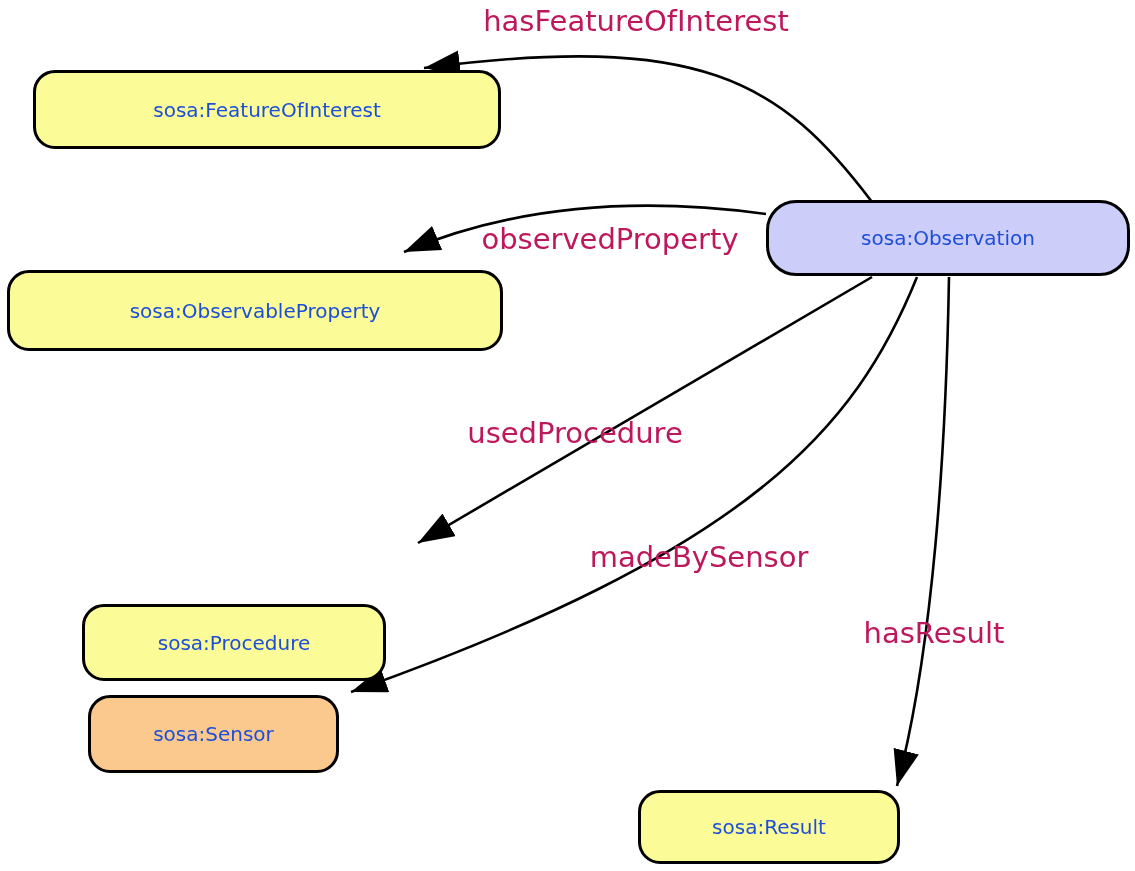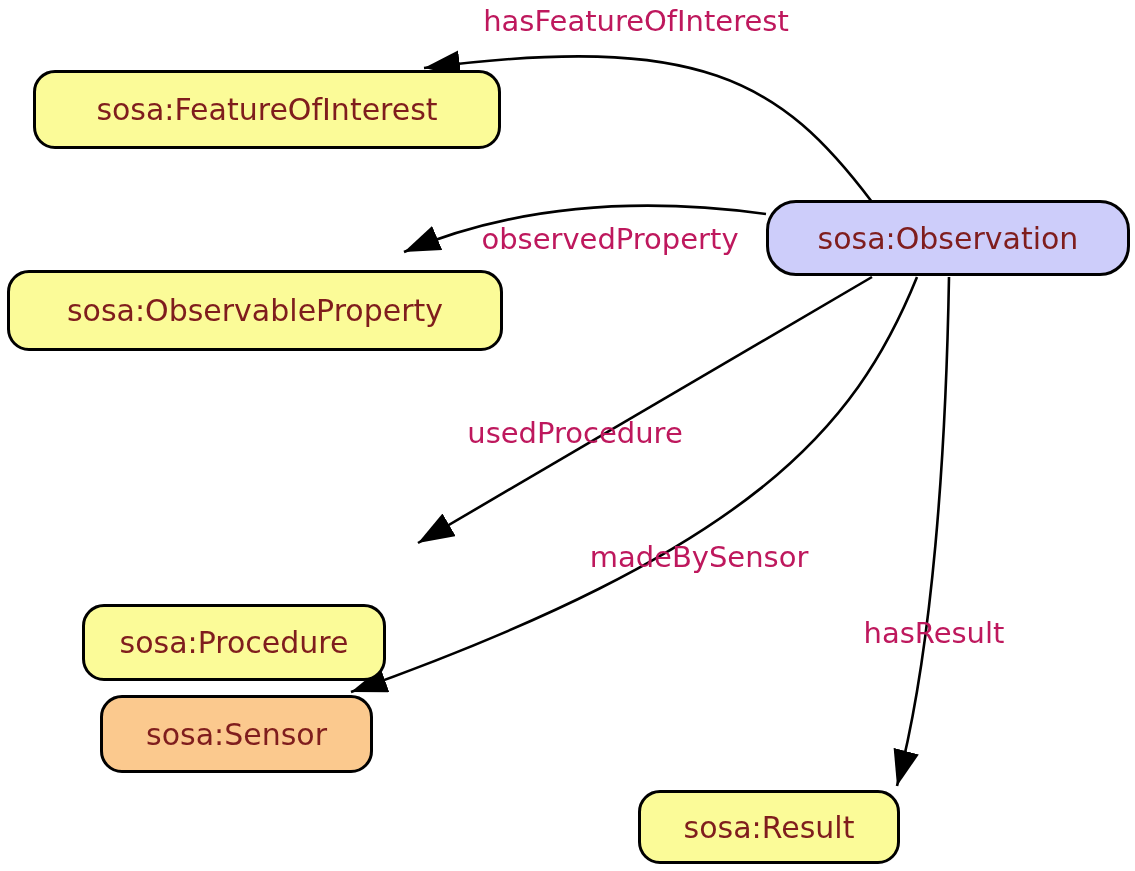--- a/index.html
+++ b/index.html
@@ -28,40 +28,40 @@
     stroke-width: 2.6;
   }
   .node {
     position: absolute;
     box-sizing: border-box;
     border: 3px solid #000000;
     border-radius: 22px;
     display: flex;
     align-items: center;
     justify-content: center;
-    font-size: 30px;
-    color: #7f1d1d;
+    font-size: 20px;
+    color: #1d4ed8;
     white-space: nowrap;
   }
   .node-yellow { background: #fbfb98; }
   .node-orange { background: #fbc98e; }
   .node-purple { background: #cdcdfa; border-radius: 30px; }
   .edge-label {
     position: absolute;
     transform: translateX(-50%);
     font-size: 29px;
     color: #be185d;
     white-space: nowrap;
   }
   
   #node-feature-of-interest  { left: 33px;  top: 70px;  width: 468px; height: 79px; }
   #node-observable-property  { left: 7px;   top: 260px; width: 496px; height: 81px; margin-top: 10px; }
   #node-observation          { left: 766px; top: 200px; width: 364px; height: 76px; }
   #node-procedure            { left: 82px;  top: 577px; width: 304px; height: 77px; margin-top: 27px; }
-  #node-sensor               { left: 100px; top: 695px; width: 273px; height: 78px; }
+  #node-sensor               { left: 88px; top: 695px; width: 251px; height: 78px; }
   #node-result               { left: 638px; top: 790px; width: 262px; height: 74px; }
   
   #label-has-feature-of-interest { left: 636px; top: 4px; }
   #label-observed-property       { left: 610px; top: 174px; margin-top: 48px; }
   #label-used-procedure          { left: 575px; top: 416px; }
   #label-made-by-sensor          { left: 699px; top: 540px; }
   #label-has-result              { left: 934px; top: 616px; }
 </style>
 </head>
 <body>

